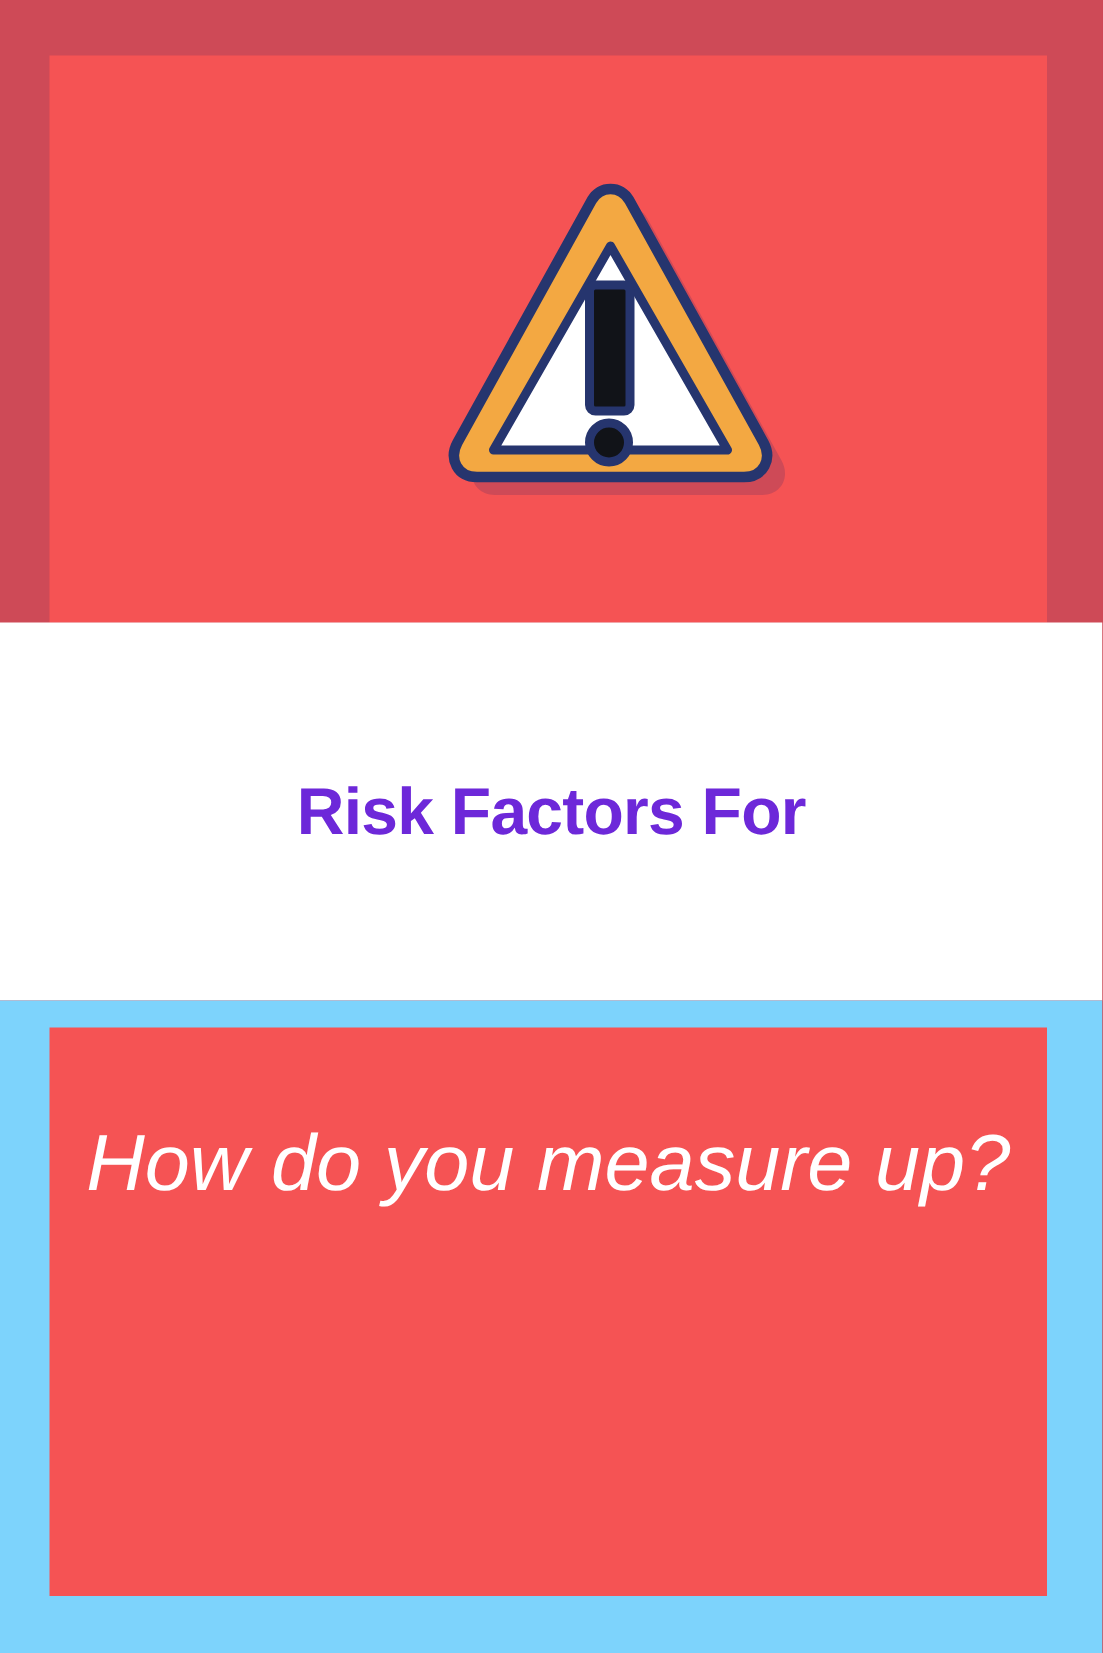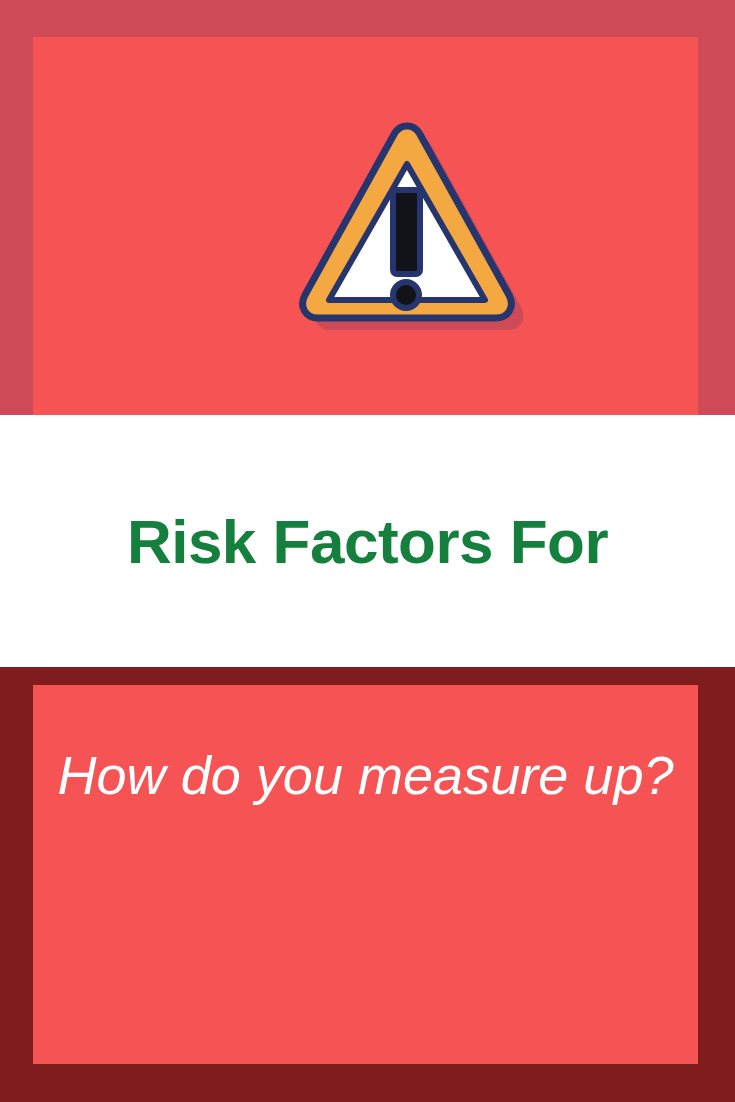--- a/index.html
+++ b/index.html
@@ -62,38 +62,38 @@
     width: 735px;
     height: 252px;
     background: #ffffff;
     display: flex;
     flex-direction: column;
     align-items: center;
     justify-content: center;
   }
   .title-line {
     display: block;
-    color: #15803d;
+    color: #6d28d9;
     font-family: "Liberation Sans", sans-serif;
     font-weight: bold;
-    font-size: 62px;
+    font-size: 44px;
     line-height: 97px;
     letter-spacing: -0.5px;
     text-align: center;
     white-space: nowrap;
   }
 
   
   .bottom-block {
     position: absolute;
     left: 0;
     top: 667px;
     width: 735px;
     height: 435px;
-    background: #7f1d1d;
+    background: #7dd3fc;
   }
   .bottom-panel {
     position: absolute;
     left: 33px;
     top: 18px;
     width: 665px;
     height: 379px;
     background: #f55354;
   }
   .subtitle {

